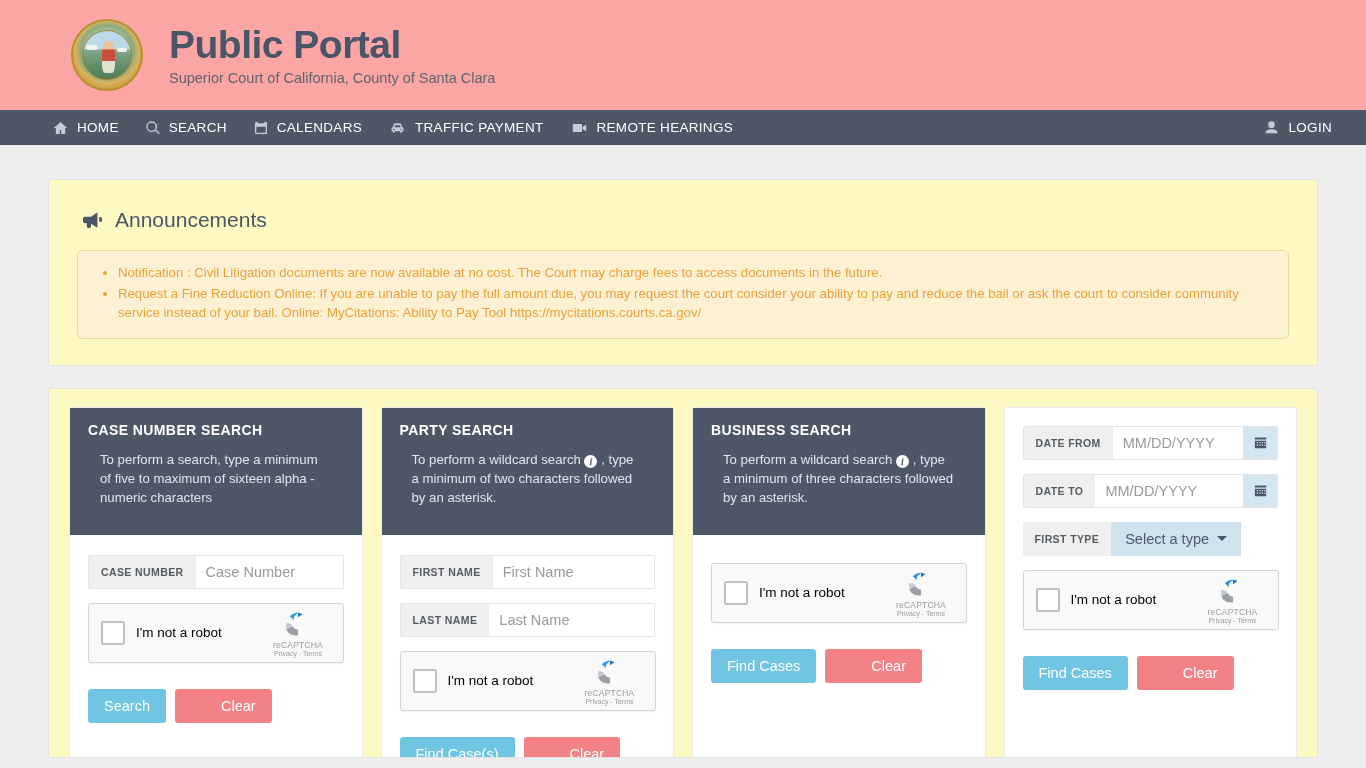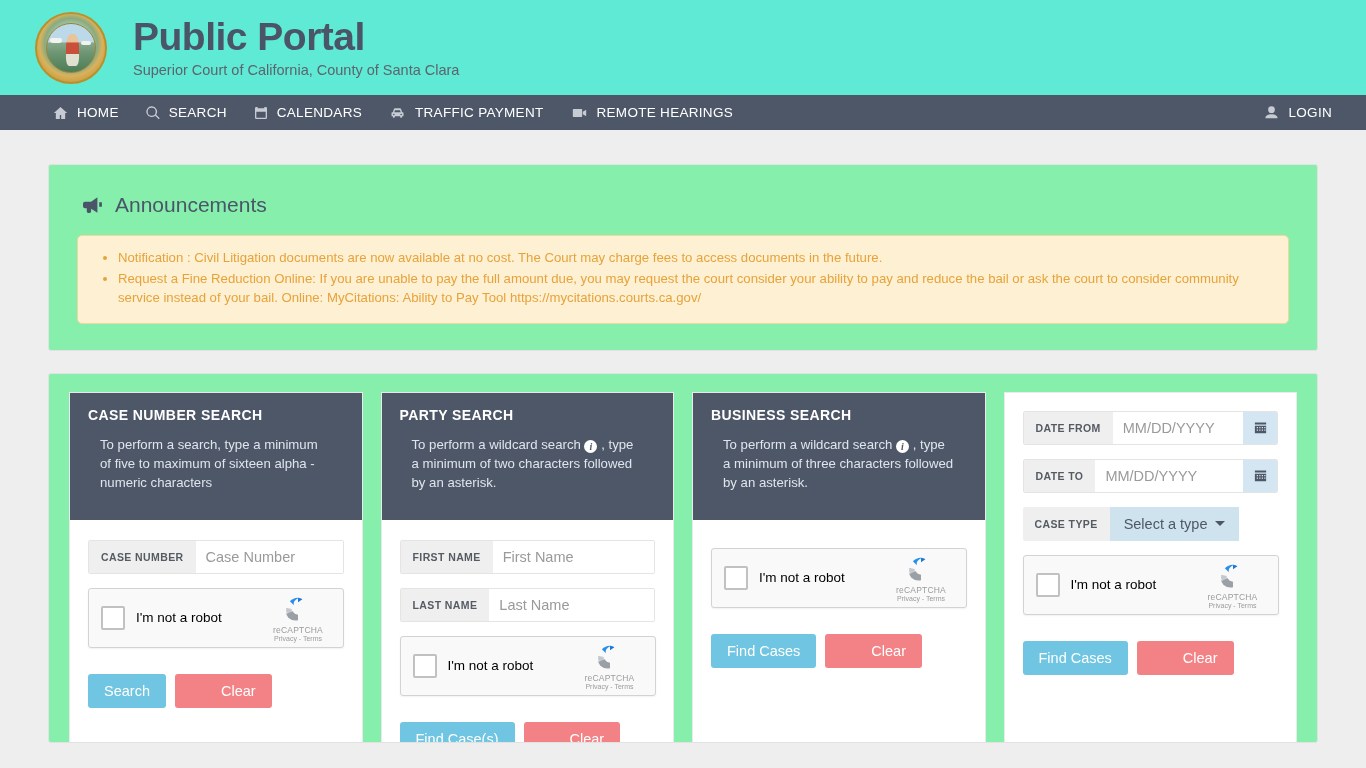--- a/index.html
+++ b/index.html
@@ -6,25 +6,25 @@
   html, body {
     margin: 0; padding: 0;
     width: 1366px; height: 768px;
     overflow: hidden;
     background: #eeeeee;
     font-family: "Liberation Sans", sans-serif;
   }
 
   
   .site-header {
-    height: 95px;
-    background: #5eead4;
+    height: 110px;
+    background: #fca5a5;
     display: flex;
     align-items: center;
-    padding-left: 35px;
+    padding-left: 71px;
   }
   .seal {
     width: 72px; height: 72px;
     border-radius: 50%;
     background: radial-gradient(circle at 50% 45%, #cfe3ef 0%, #a8cbb0 38%, #8aab7e 52%, #d9b25e 62%, #c99a3a 78%, #b08628 100%);
     border: 2px solid #b8912f;
     position: relative;
     flex: 0 0 auto;
     overflow: hidden;
   }
@@ -84,21 +84,21 @@
     letter-spacing: 0.3px;
     color: #ffffff;
     cursor: pointer;
     white-space: nowrap;
   }
   .nav-item svg { display: block; fill: #c6cbd4; }
   .nav-right { display: flex; align-items: center; text-align: right; }
 
   
   .card {
-    background: #86efac;
+    background: #fef9c3;
     border: 1px solid #e2e2e2;
     border-radius: 3px;
     margin: 0 48px;
   }
   #announcements-card {
     margin-top: 34px;
     padding: 22px 22px 26px 22px;
   }
   .ann-title {
     display: flex; align-items: center; gap: 12px;
@@ -487,21 +487,21 @@
         <div class="input-group">
           <div class="input-label">DATE TO</div>
           <input class="input-field" type="text" placeholder="MM/DD/YYYY" style="">
           <div class="cal-btn">
             <svg width="15" height="15" viewBox="0 0 24 24">
                 <path d="M3 4h18v3H3zm0 5h18v12H3zm3 2v2h2v-2zm4 0v2h2v-2zm4 0v2h2v-2zm4 0v2h2v-2zM6 15v2h2v-2zm4 0v2h2v-2zm4 0v2h2v-2zm4 0v2h2v-2z"></path>
               </svg>
           </div>
         </div>
         <div class="input-group select-group">
-          <div class="input-label">CASE TYPE</div>
+          <div class="input-label">FIRST TYPE</div>
           <button class="select-btn">
             <span>Select a type</span>
             <span class="caret"></span>
           </button>
         </div>
         <div class="recaptcha">
           <div class="rc-check"></div>
           <div class="rc-text">I'm not a robot</div>
           <div class="rc-brand">
             <svg class="rc-logo" viewBox="0 0 48 48">

